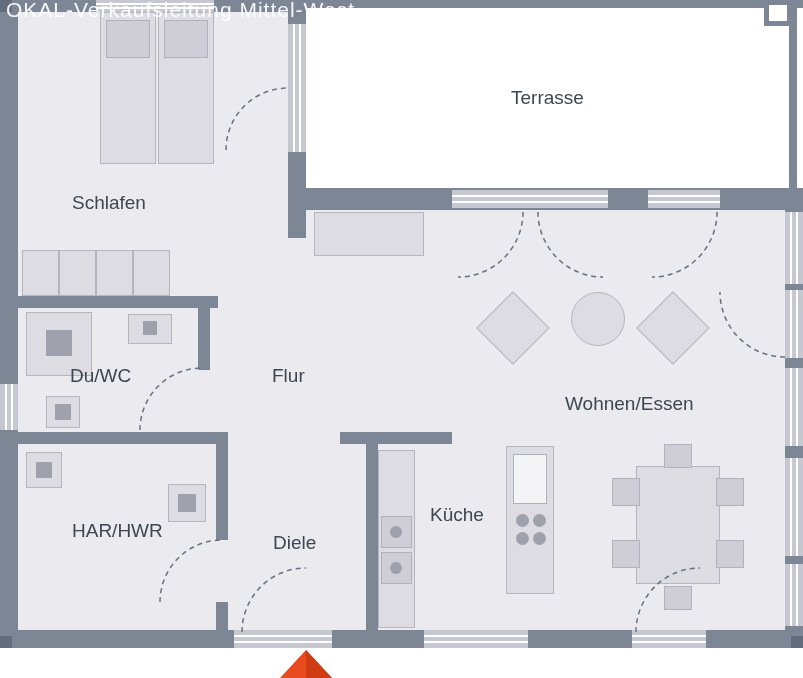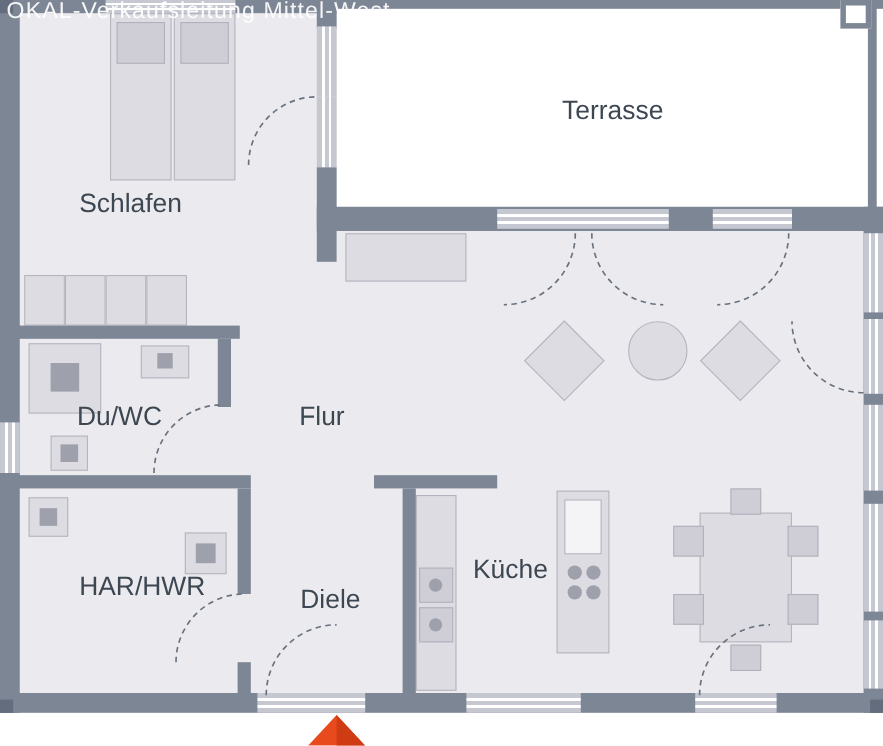--- a/index.html
+++ b/index.html
@@ -17,21 +17,21 @@
   .win-h{position:absolute;z-index:11;background:linear-gradient(to bottom,
       #c6c8d1 0%,#c6c8d1 26%,#ffffff 26%,#ffffff 40%,#c6c8d1 40%,#c6c8d1 60%,
       #ffffff 60%,#ffffff 74%,#c6c8d1 74%,#c6c8d1 100%);}
   .win-v{position:absolute;z-index:11;background:linear-gradient(to right,
       #c6c8d1 0%,#c6c8d1 26%,#ffffff 26%,#ffffff 40%,#c6c8d1 40%,#c6c8d1 60%,
       #ffffff 60%,#ffffff 74%,#c6c8d1 74%,#c6c8d1 100%);}
   .post{position:absolute;background:#636d7d;z-index:12;}
   .tpost{position:absolute;background:#ffffff;border:5px solid #7d8695;box-sizing:border-box;z-index:12;}
   svg.arcs{position:absolute;left:0;top:0;z-index:30;}
   svg.arcs path{fill:none;stroke:#68727f;stroke-width:1.5;stroke-dasharray:5 4;}
-  .room-label{position:absolute;font-size:24px;color:#3d4752;white-space:nowrap;z-index:35;}
+  .room-label{position:absolute;font-size:19px;color:#3d4752;white-space:nowrap;z-index:35;}
   .watermark{position:absolute;top:-2px;left:6px;font-size:21px;letter-spacing:1px;
       color:rgba(255,255,255,0.92);white-space:nowrap;z-index:40;}
   .tri-main{position:absolute;width:0;height:0;z-index:40;
       border-left:26px solid transparent;border-right:26px solid transparent;
       border-bottom:28px solid #e8491d;}
   .tri-shade{position:absolute;width:0;height:0;z-index:41;
       border-right:26px solid transparent;border-bottom:28px solid #cf3b12;}
 </style>
 </head>
 <body>
@@ -129,24 +129,25 @@
     <path d="M 140 430 A 62 62 0 0 1 202 368"></path>
     <path d="M 242 632 A 64 64 0 0 1 306 568"></path>
     <path d="M 160 602 A 62 62 0 0 1 222 540"></path>
     <path d="M 523 212 A 65 65 0 0 1 458 277"></path>
     <path d="M 538 212 A 65 65 0 0 0 603 277"></path>
     <path d="M 717 212 A 65 65 0 0 1 652 277"></path>
     <path d="M 785 357 A 65 65 0 0 1 720 292"></path>
     <path d="M 636 632 A 64 64 0 0 1 700 568"></path>
   </svg>
 
-  <div class="room-label" style="left:72px;top:172px;">Schlafen</div>
+  <div class="room-label" style="left:72px;top:192px;">Schlafen</div>
   <div class="room-label" style="left:511px;top:87px;">Terrasse</div>
   <div class="room-label" style="left:70px;top:365px;">Du/WC</div>
   <div class="room-label" style="left:272px;top:365px;">Flur</div>
+  <div class="room-label" style="left:565px;top:393px;">Wohnen/Essen</div>
   <div class="room-label" style="left:72px;top:520px;">HAR/HWR</div>
   <div class="room-label" style="left:273px;top:532px;">Diele</div>
   <div class="room-label" style="left:430px;top:504px;">Küche</div>
 
   <div class="watermark">OKAL-Verkaufsleitung Mittel-West</div>
 
   <div>
     <div class="tri-main" style="left:280px;top:650px;"></div>
     <div class="tri-shade" style="left:306px;top:650px;"></div>
   </div>

